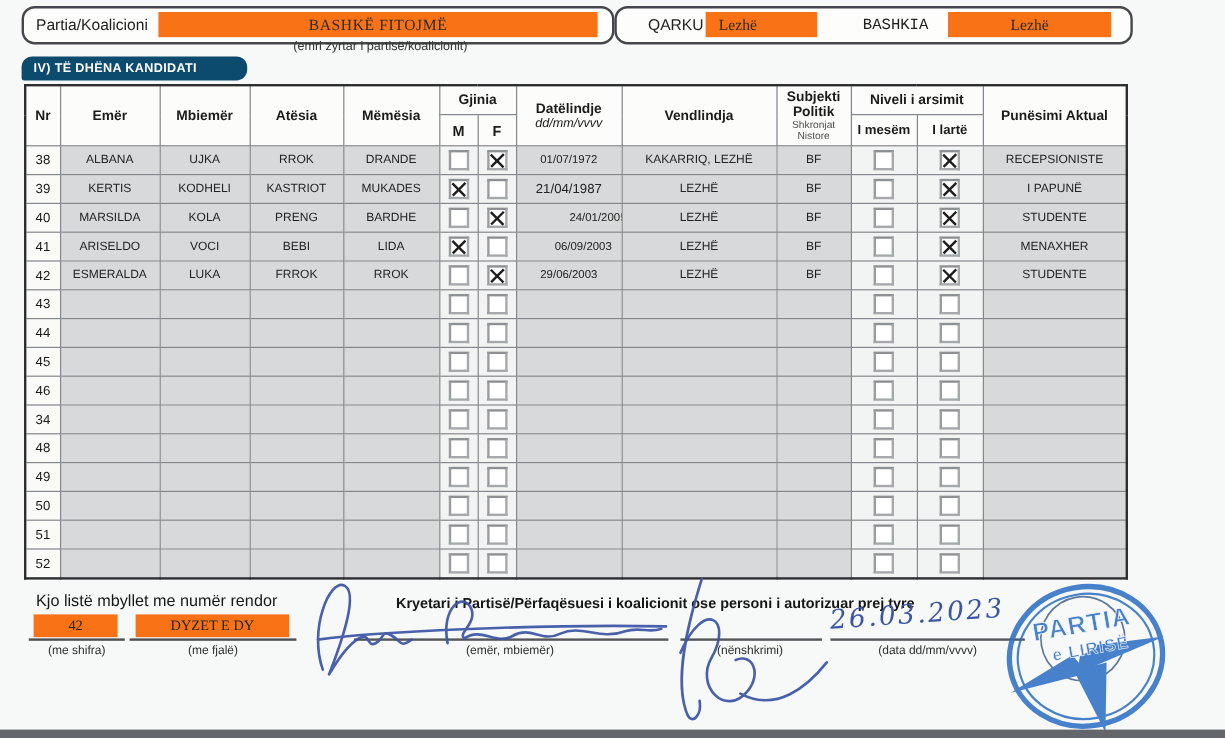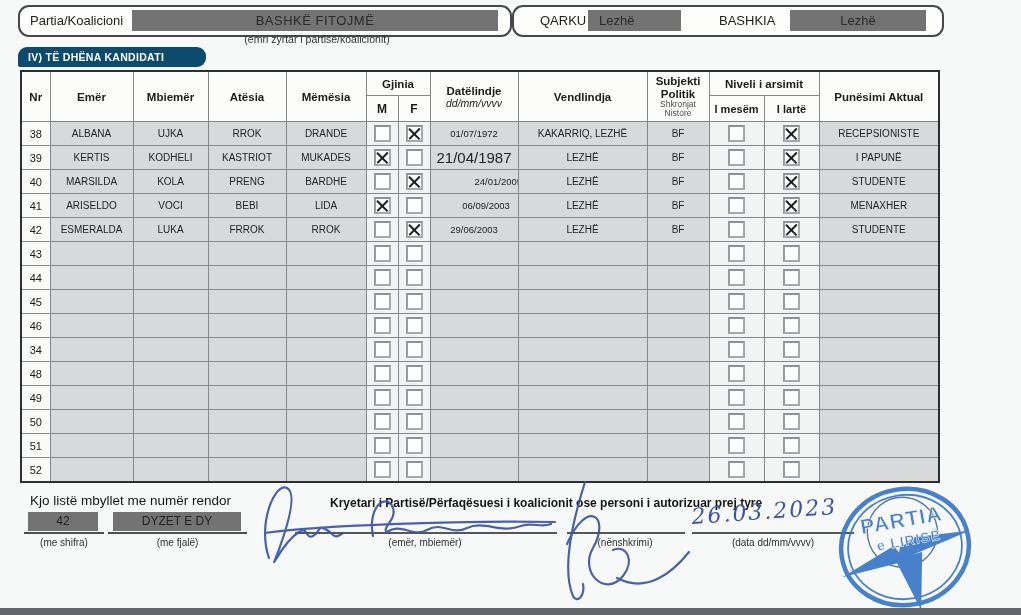--- a/index.html
+++ b/index.html
@@ -13,21 +13,21 @@
 
   
   .topbox{
     position:absolute;top:5px;height:28px;
     border:2px solid #46474a;border-radius:11px;
     background:#fdfdfc;
   }
   #box-party{left:18px;width:490px;}
   #box-region{left:512px;width:428px;}
   .topbox .lbl{position:absolute;top:0;height:28px;line-height:28px;font-size:13px;color:#222;}
-  .hl{background:#737373;}
+  .hl{background:#f97316;font-family:Liberation Serif, serif;}
   .valfield{position:absolute;top:3px;height:21px;line-height:21px;font-size:13px;color:#2a2a2a;}
   #party-value{left:112px;width:366px;text-align:center;letter-spacing:.5px;}
   #qarku-value{left:74px;width:93px;text-align:left;padding-left:11px;box-sizing:border-box;}
   #bashkia-value{left:276px;width:136px;text-align:center;}
   #party-hint{left:212px;top:33px;width:210px;text-align:center;font-size:10.5px;color:#333;}
 
   
   #section-tab{
     left:18px;top:47px;width:188px;height:20px;
     background:#0c4a6e;border-radius:9px 9px 9px 2px;
@@ -86,21 +86,21 @@
 
 <div class="topbox" id="box-party">
   <span class="lbl" style="left:10px;">Partia/Koalicioni</span>
   <span class="valfield hl" id="party-value">BASHKË FITOJMË</span>
 </div>
 <div class="abs" id="party-hint" style="position:absolute;">(emri zyrtar i partisë/koalicionit)</div>
 
 <div class="topbox" id="box-region">
   <span class="lbl" style="left:26px;">QARKU</span>
   <span class="valfield hl" id="qarku-value">Lezhë</span>
-  <span class="lbl" style="left:205px;">BASHKIA</span>
+  <span class="lbl" style="left:205px;font-family:Liberation Mono, monospace;">BASHKIA</span>
   <span class="valfield hl" id="bashkia-value">Lezhë</span>
 </div>
 
 <div class="abs" id="section-tab">IV) TË DHËNA KANDIDATI</div>
 
 <div class="abs" id="table-wrap">
 <table>
   <colgroup>
     <col style="width:29px">
         <col style="width:83px">
@@ -163,21 +163,21 @@
   </tr>
 
   <tr>
     <td class="nr">39</td>
     <td>KERTIS</td>
     <td>KODHELI</td>
     <td>KASTRIOT</td>
     <td>MUKADES</td>
     <td class="cbcell"><span class="cb checked"></span></td>
     <td class="cbcell"><span class="cb"></span></td>
-    <td style="font-size:15px;">21/04/1987</td>
+    <td style="font-size:11px;">21/04/1987</td>
     <td>LEZHË</td>
     <td>BF</td>
     <td class="cbcell"><span class="cb"></span></td>
     <td class="cbcell"><span class="cb checked"></span></td>
     <td>I PAPUNË</td>
   </tr>
 
   <tr>
     <td class="nr">40</td>
     <td>MARSILDA</td>

